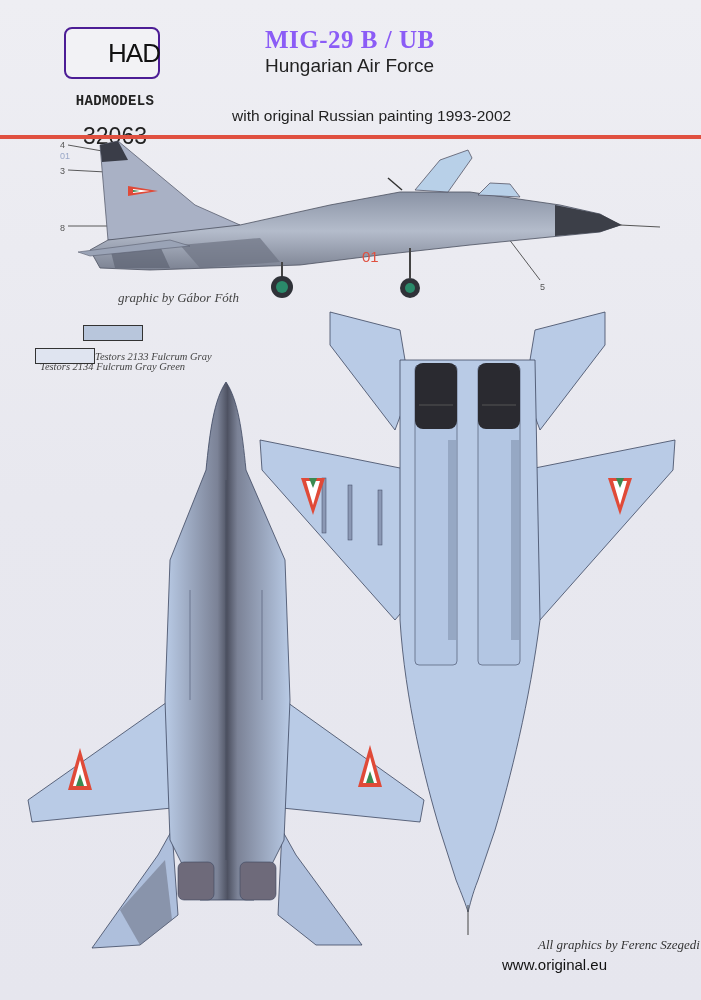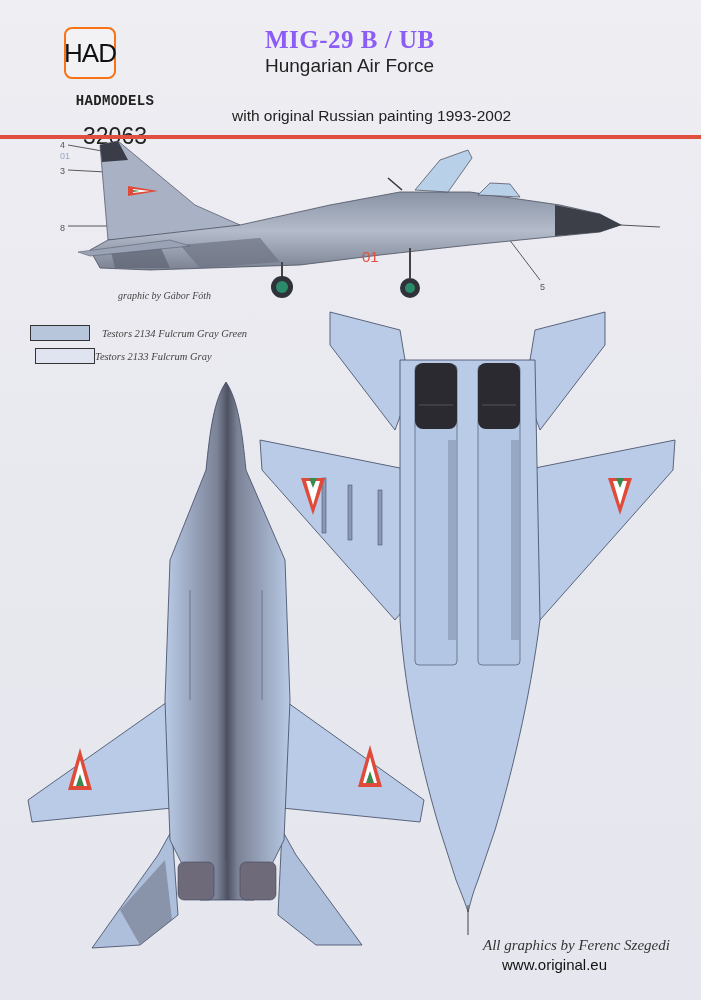--- a/index.html
+++ b/index.html
@@ -4,35 +4,35 @@
 <style>
   html, body { margin: 0; padding: 0; }
   body {
     width: 701px; height: 1000px; overflow: hidden; position: relative;
     background: linear-gradient(180deg, #eeeef3 0%, #e8e8ef 50%, #e6e6ee 100%);
     font-family: "Liberation Sans", sans-serif;
   }
   .abs { position: absolute; }
   .logo-box {
     left: 64px; top: 27px; width: 48px; height: 48px;
-    border: 2px solid #f97316; border-radius: 8px; background: #f2f2f5;
-    display: flex; align-items: center; justify-content: center;
+    border: 2px solid #4c1d95; border-radius: 8px; background: #f2f2f5;
+    display: flex; align-items: center; justify-content: center; padding-left: 44px;
   }
   .logo-text { font-family: "Liberation Sans", sans-serif; font-size: 26px; color: #111; letter-spacing: -1px; font-weight: 400; }
   .brand { left: 60px; top: 93px; width: 110px; text-align: center; font-family: Liberation Mono, monospace; font-weight: 700; font-size: 14px; color: #222; letter-spacing: 0.3px; }
   .kit { left: 60px; top: 102px; width: 110px; text-align: center; font-family: "Liberation Sans", sans-serif; font-size: 23px; color: #222; margin-top: 21px; }
   .title { left: 265px; top: 26px; font-family: "Liberation Serif", serif; font-weight: 700; font-size: 25px; color: #8b5cf6; letter-spacing: 0.5px; }
   .subtitle { left: 265px; top: 55px; font-size: 19px; color: #222; }
   .tagline { left: 232px; top: 107px; font-size: 15.5px; color: #222; }
   .redline { left: 0; top: 135px; width: 701px; height: 4px; background: #e05040; }
   .callout { font-size: 9px; color: #555; }
-  .credit-side { left: 118px; top: 290px; font-family: "Liberation Serif", serif; font-style: italic; font-size: 10px; color: #444; }
+  .credit-side { left: 118px; top: 290px; font-family: "Liberation Serif", serif; font-style: italic; font-size: 13px; color: #444; }
   .swatch { width: 58px; height: 14px; border: 1px solid #333; }
   .swatch-label { font-family: "Liberation Serif", serif; font-style: italic; font-size: 10.5px; color: #444; }
-  .credit-all { left: 483px; top: 937px; font-family: "Liberation Serif", serif; font-style: italic; font-size: 15px; color: #333; }
+  .credit-all { left: 538px; top: 937px; font-family: "Liberation Serif", serif; font-style: italic; font-size: 13px; color: #333; }
   .website { left: 502px; top: 956px; font-size: 15px; color: #111; }
   svg { position: absolute; overflow: visible; }
 </style>
 </head>
 <body>
 
 <div class="abs logo-box">
   <span class="logo-text">HAD</span>
 </div>
 <div class="abs brand">HADMODELS</div>
@@ -88,21 +88,21 @@
   <circle cx="282" cy="287" r="6" fill="#2a8a6a"></circle>
   <line x1="410" y1="248" x2="410" y2="278" stroke="#444" stroke-width="2"></line>
   <circle cx="410" cy="288" r="10" fill="#2f3238"></circle>
   <circle cx="410" cy="288" r="5" fill="#2a8a6a"></circle>
 
   <polygon points="78,252 170,240 190,246 90,256" fill="#9aa3b6" stroke="#5b6070" stroke-width="0.6"></polygon>
 </svg>
 
 <div class="abs credit-side">graphic by Gábor Fóth</div>
 
-<div class="abs" style="left:30px;top:325px;display:flex;align-items:center;gap:12px;">
+<div class="abs" style="left:40px;top:325px;display:flex;align-items:center;gap:20px;flex-direction:column;">
   <div class="swatch" style="background:#b8c6dc;"></div>
   <span class="swatch-label">Testors 2134 Fulcrum Gray Green</span>
 </div>
 <div class="abs" style="left:35px;top:348px;display:flex;align-items:center;">
   <div class="swatch" style="background:#dfe4f0;"></div>
   <span class="swatch-label">Testors 2133 Fulcrum Gray</span>
 </div>
 
 <svg style="left:0;top:0;" width="701" height="1000">
   <defs>

